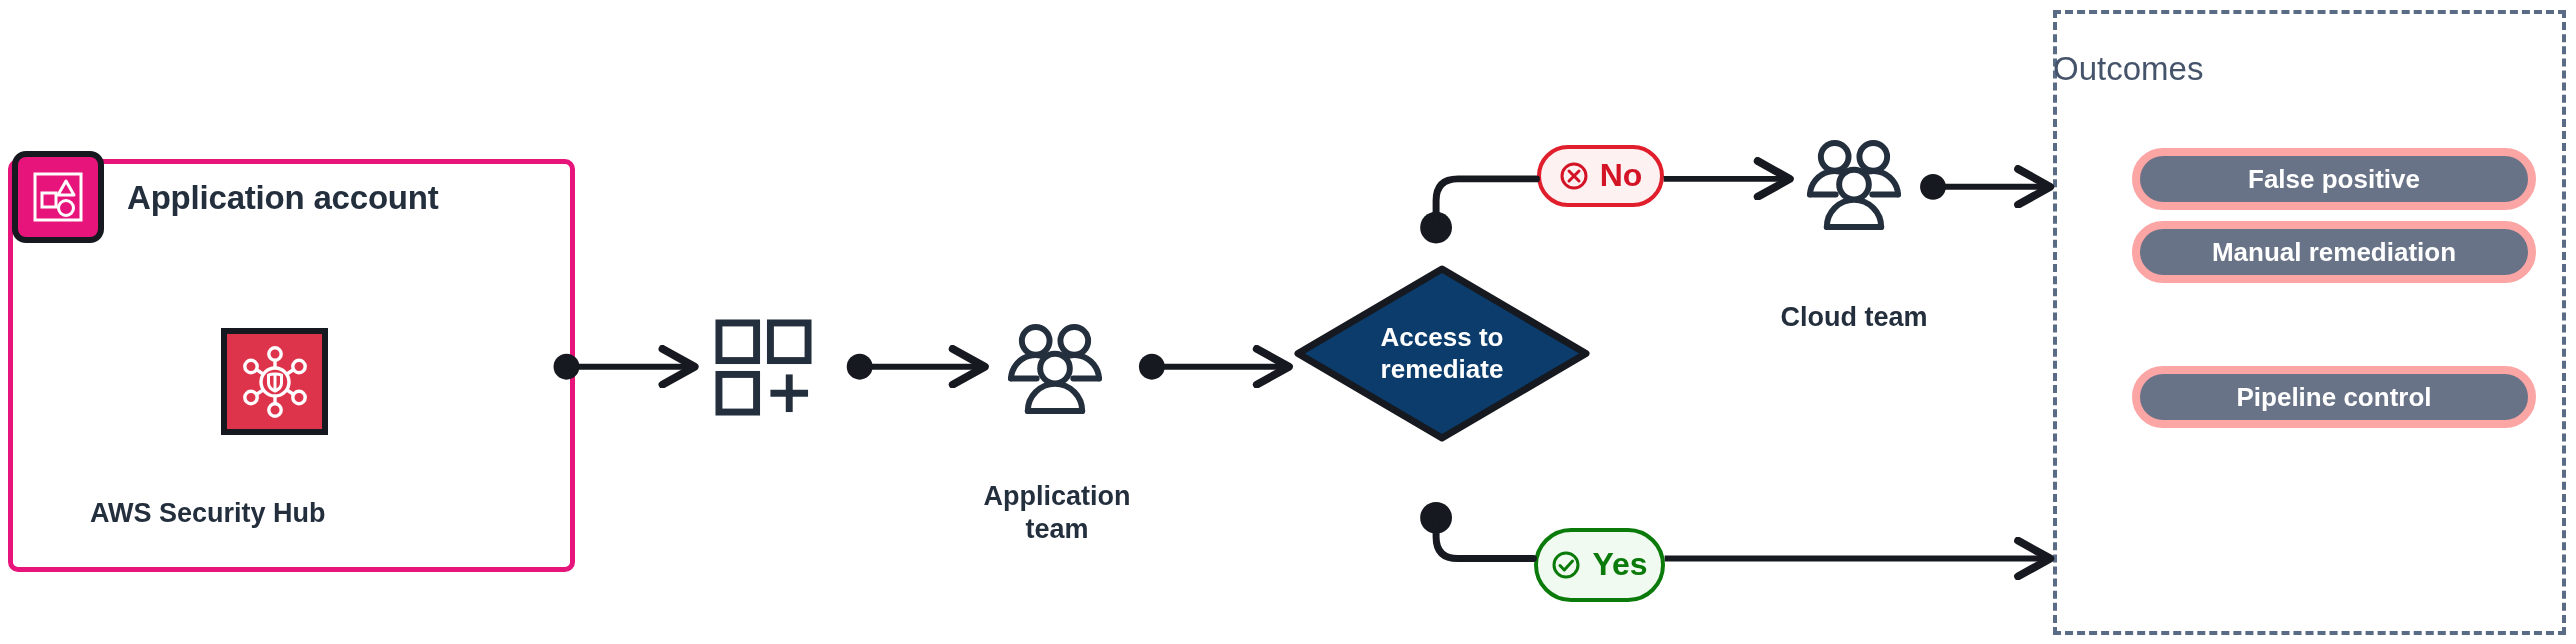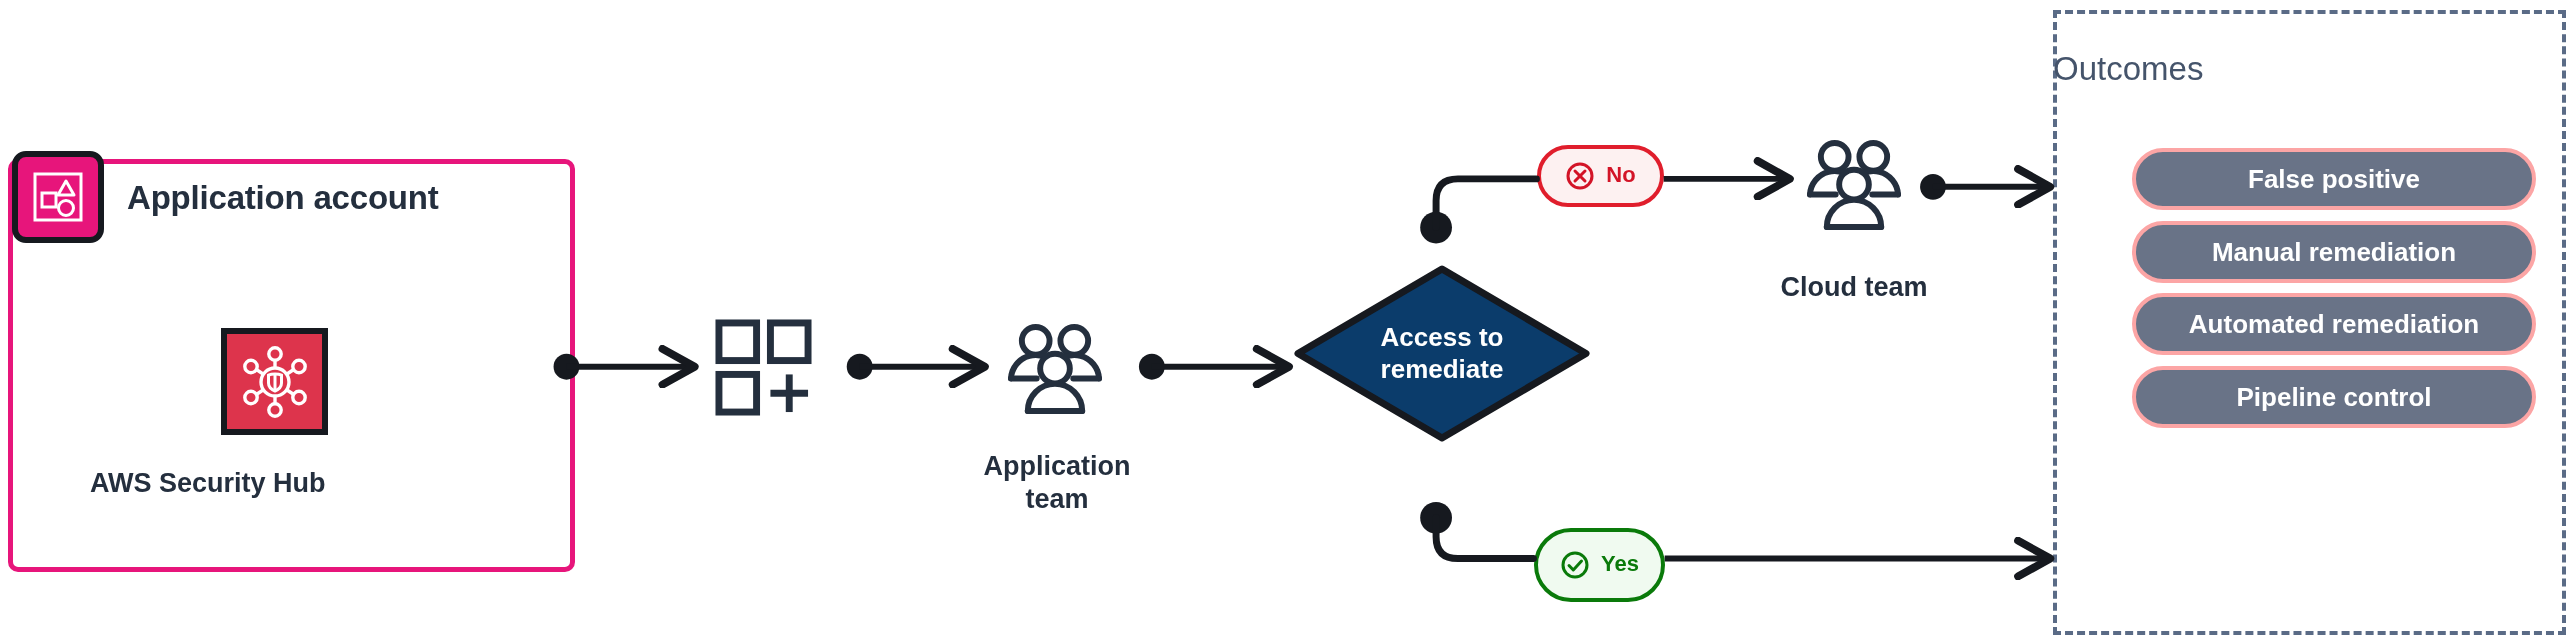--- a/index.html
+++ b/index.html
@@ -75,20 +75,21 @@
     color: #242f3e;
   }
 
   
   .node-label {
     text-align: center;
     font-size: 27px;
     font-weight: bold;
     color: #242f3e;
     line-height: 1.22;
+    margin-top: 30px;
   }
 
   
   #backlog-icon { left: 714px; top: 318px; width: 99px; height: 99px; }
   #backlog-label { left: 617px; top: 450px; width: 298px; }
 
   
   #appteam-icon { left: 1003px; top: 323px; width: 104px; height: 94px; }
   #appteam-label { left: 955px; top: 450px; width: 204px; }
 
@@ -119,21 +120,21 @@
   }
 
   
   .branch-badge {
     display: flex;
     align-items: center;
     justify-content: center;
     gap: 11px;
     border-radius: 99px;
     box-sizing: border-box;
-    font-size: 22px;
+    font-size: 32px;
     font-weight: bold;
   }
   #badge-no {
     left: 1537px;
     top: 145px;
     width: 127px;
     height: 62px;
     border: 4px solid #e01e2c;
     background: #fdf1f1;
     color: #d31427;
@@ -165,21 +166,21 @@
     width: 513px;
     text-align: left;
     font-size: 33px;
     color: #45546b;
   }
   .outcome-pill {
     left: 2132px;
     width: 404px;
     height: 62px;
     background: #697387;
-    border: 4px solid #fca5a5;
+    border: 8px solid #fca5a5;
     border-radius: 99px;
     box-sizing: border-box;
     display: flex;
     align-items: center;
     justify-content: center;
     color: #ffffff;
     font-size: 26px;
     font-weight: bold;
   }
   #outcome-0 { top: 148px; }
@@ -314,21 +315,20 @@
       </g>
     </svg>
   </div>
   <div class="abs node-label" id="cloudteam-label">Cloud team</div>
 
   <div class="abs" id="outcomes-box"></div>
   <div class="abs" id="outcomes-title">Outcomes</div>
 
   <div class="abs outcome-pill" id="outcome-0">False positive</div>
   <div class="abs outcome-pill" id="outcome-1">Manual remediation</div>
-  <div class="abs outcome-pill" id="outcome-2">Automated remediation</div>
   <div class="abs outcome-pill" id="outcome-3">Pipeline control</div>
 
   <svg class="abs" id="connectors" viewBox="0 0 2590 648" aria-hidden="true">
     <defs>
       <marker id="arrowOpen" viewBox="0 0 12 12" refX="10.5" refY="6" markerWidth="7.2" markerHeight="7.2" orient="auto-start-reverse">
         <path d="M1.5 1 L10.5 6 L1.5 11" fill="none" stroke="#16191f" stroke-width="2.2" stroke-linecap="round" stroke-linejoin="round"></path>
       </marker>
     </defs>
 
     <g>

